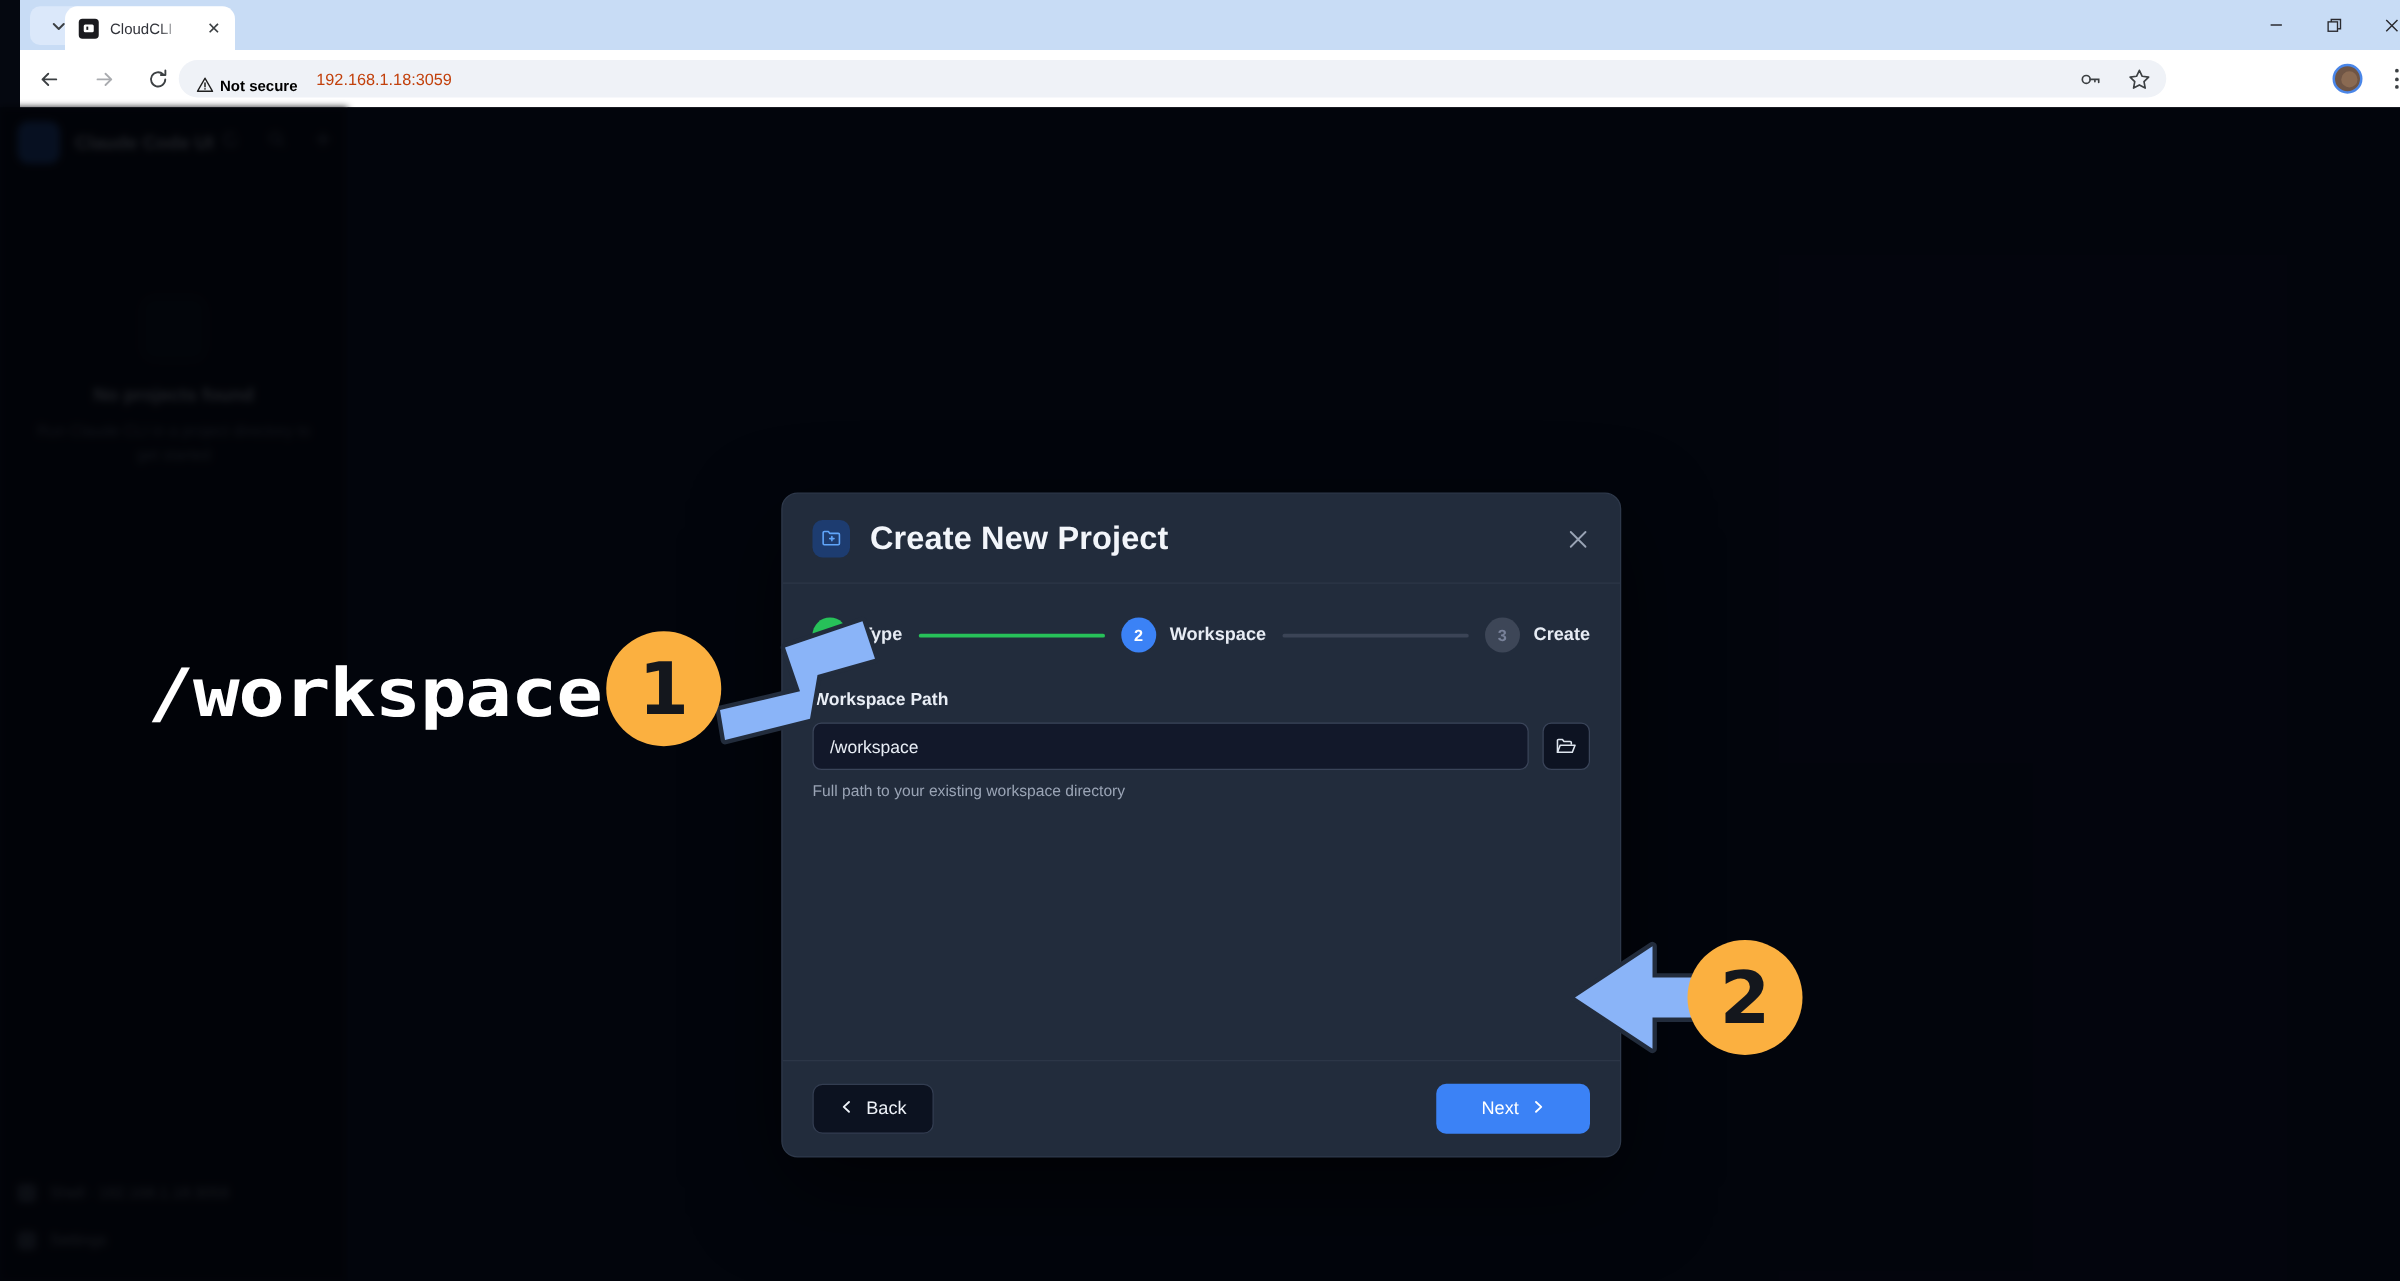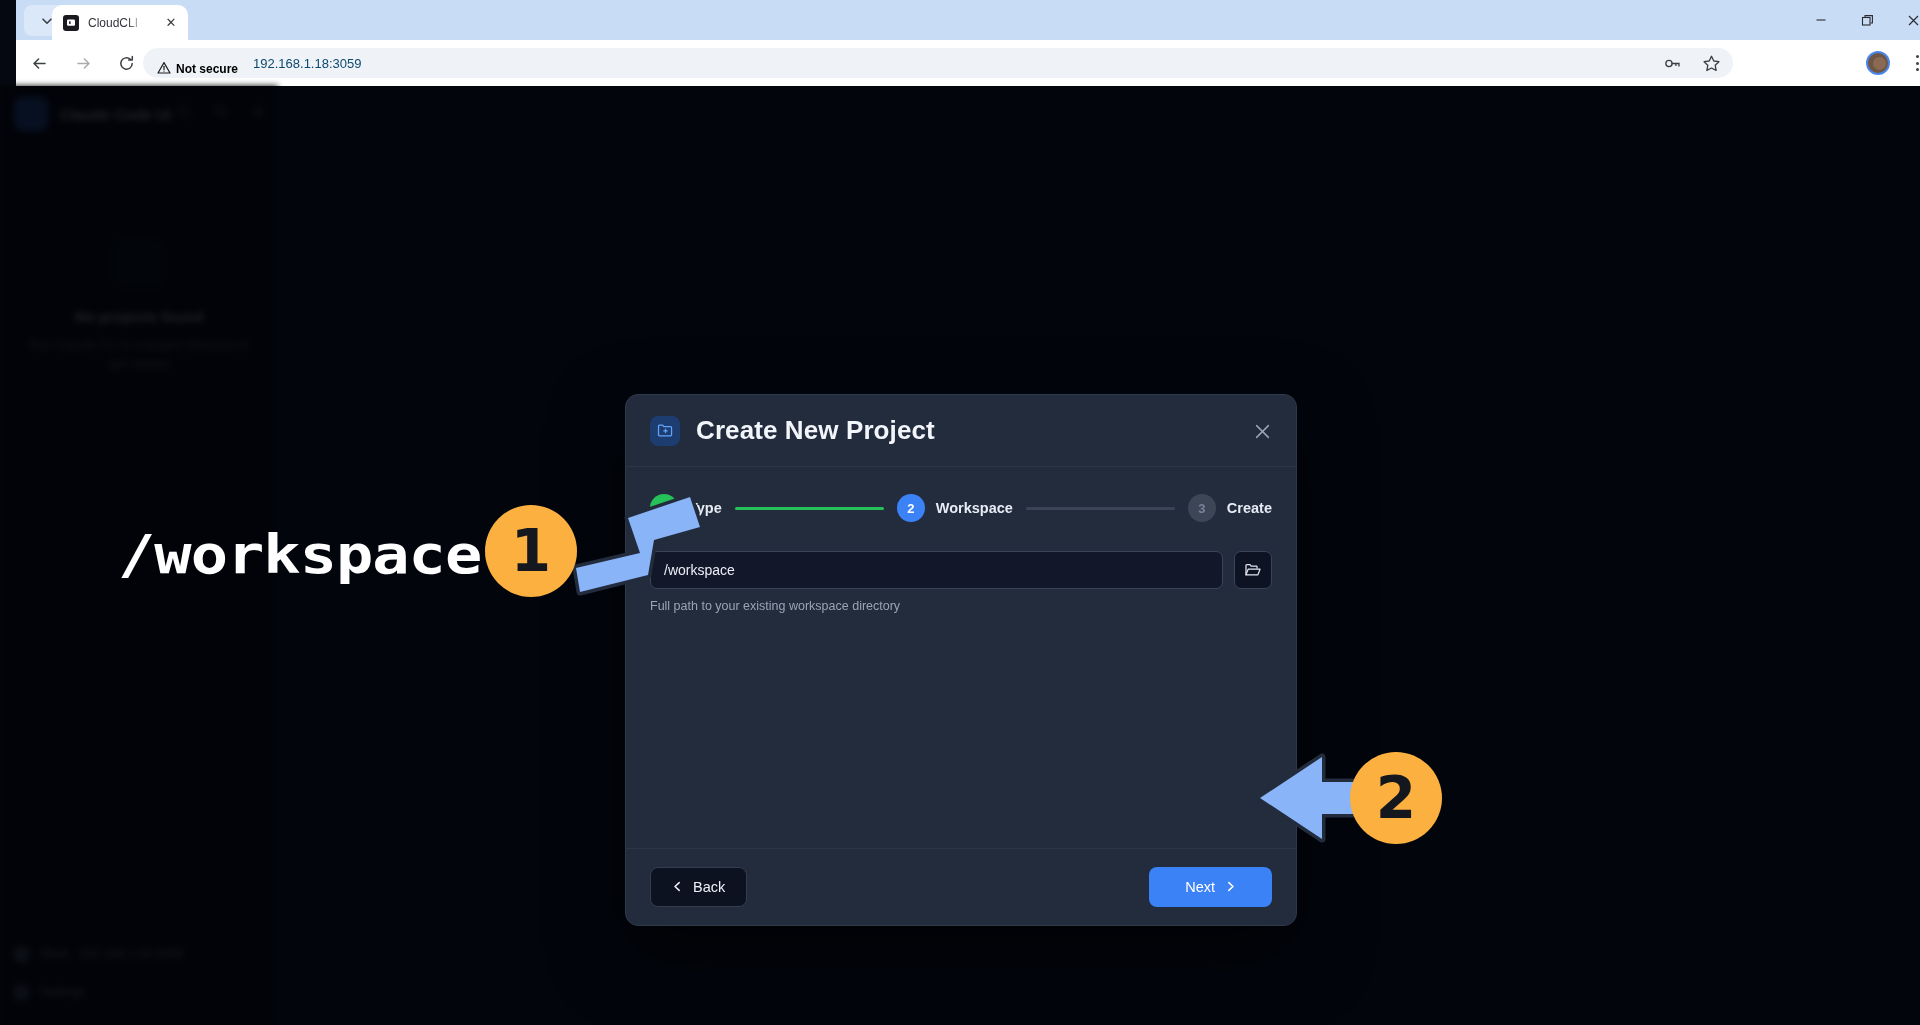--- a/index.html
+++ b/index.html
@@ -54,21 +54,21 @@
   }
   #nav-back  { left:8px; }
   #nav-fwd   { left:52px; color:#a9abaf; }
   #nav-reload{ left:95px; }
   .omnibox {
     position:absolute; left:127px; top:8px; width:1590px; height:30px;
     background:#eff2f7; border-radius:15px;
     display:flex; align-items:center; padding:0 14px; gap:6px;
   }
   .notsecure { display:flex; align-items:center; gap:5px; color:#000000; font-size:12px; font-weight:600;margin-top:12px; }
-  .omni-url { font-size:13px; color:#0c4a6e; margin-left:9px; }
+  .omni-url { font-size:13px; color:#c2410c; margin-left:9px; }
   .omni-right { position:absolute; right:12px; top:0; height:30px; display:flex; align-items:center; gap:20px; }
   .omni-icon { color:#3c4043; display:flex; align-items:center; }
   .profile-avatar {
     position:absolute; right:46px; top:11px; width:24px; height:24px; border-radius:50%;
     background:#6f5545; border:2px solid #4a86e8;
     overflow:hidden;
   }
   .profile-avatar::after{
     content:""; position:absolute; left:5px; top:4px; width:13px;height:13px;
     border-radius:50%; background:#8a6a52;
@@ -365,20 +365,21 @@
           <span class="step-label">Workspace</span>
         </div>
         <span class="step-line empty"></span>
         <div class="step">
           <span class="step-circle todo">3</span>
           <span class="step-label todo">Create</span>
         </div>
       </div>
 
       <div class="field-block">
+        <div class="field-label">Workspace Path</div>
         <div class="field-row">
           <input class="field-input" type="text" value="/workspace" style="">
           <span class="field-browse">
             <svg width="18" height="18" viewBox="0 0 20 20">
               <path d="M2.2 15.4V4.9a.9.9 0 0 1 .9-.9h3.5L8 5.7h5.6a.9.9 0 0 1 .9.9v1.3" fill="none" stroke="#dfe6f0" stroke-width="1.4" stroke-linejoin="round" stroke-linecap="round"></path>
               <path d="M2.2 15.4l2.4-6.3h13.2l-2.4 6.3z" fill="none" stroke="#dfe6f0" stroke-width="1.4" stroke-linejoin="round"></path>
             </svg>
           </span>
         </div>
         <div class="field-help">Full path to your existing workspace directory</div>

